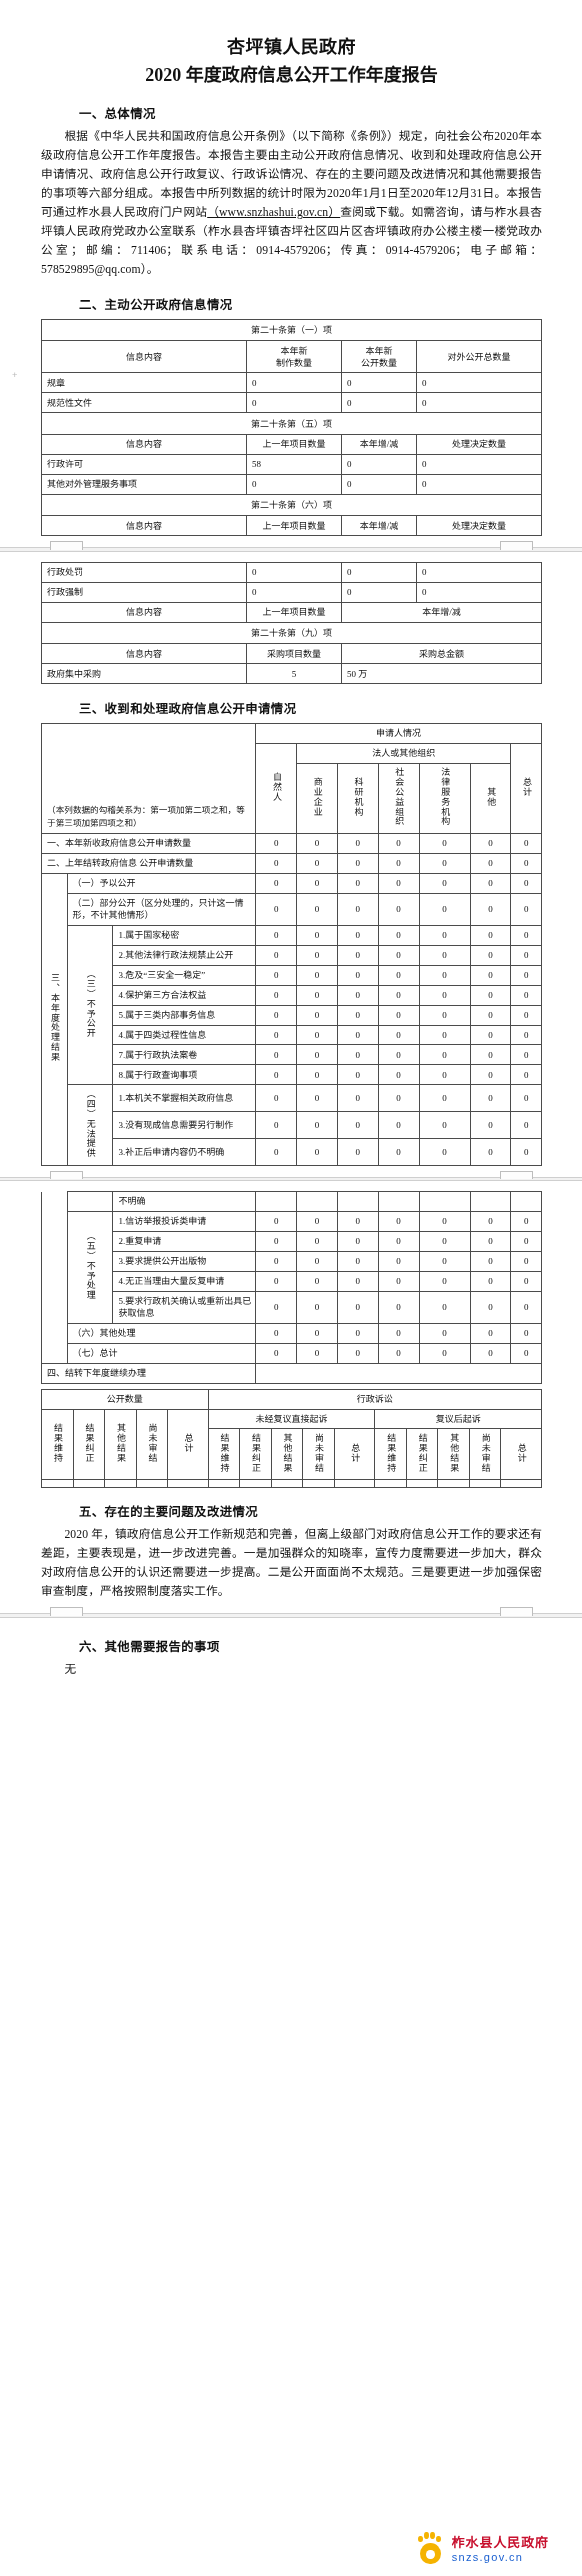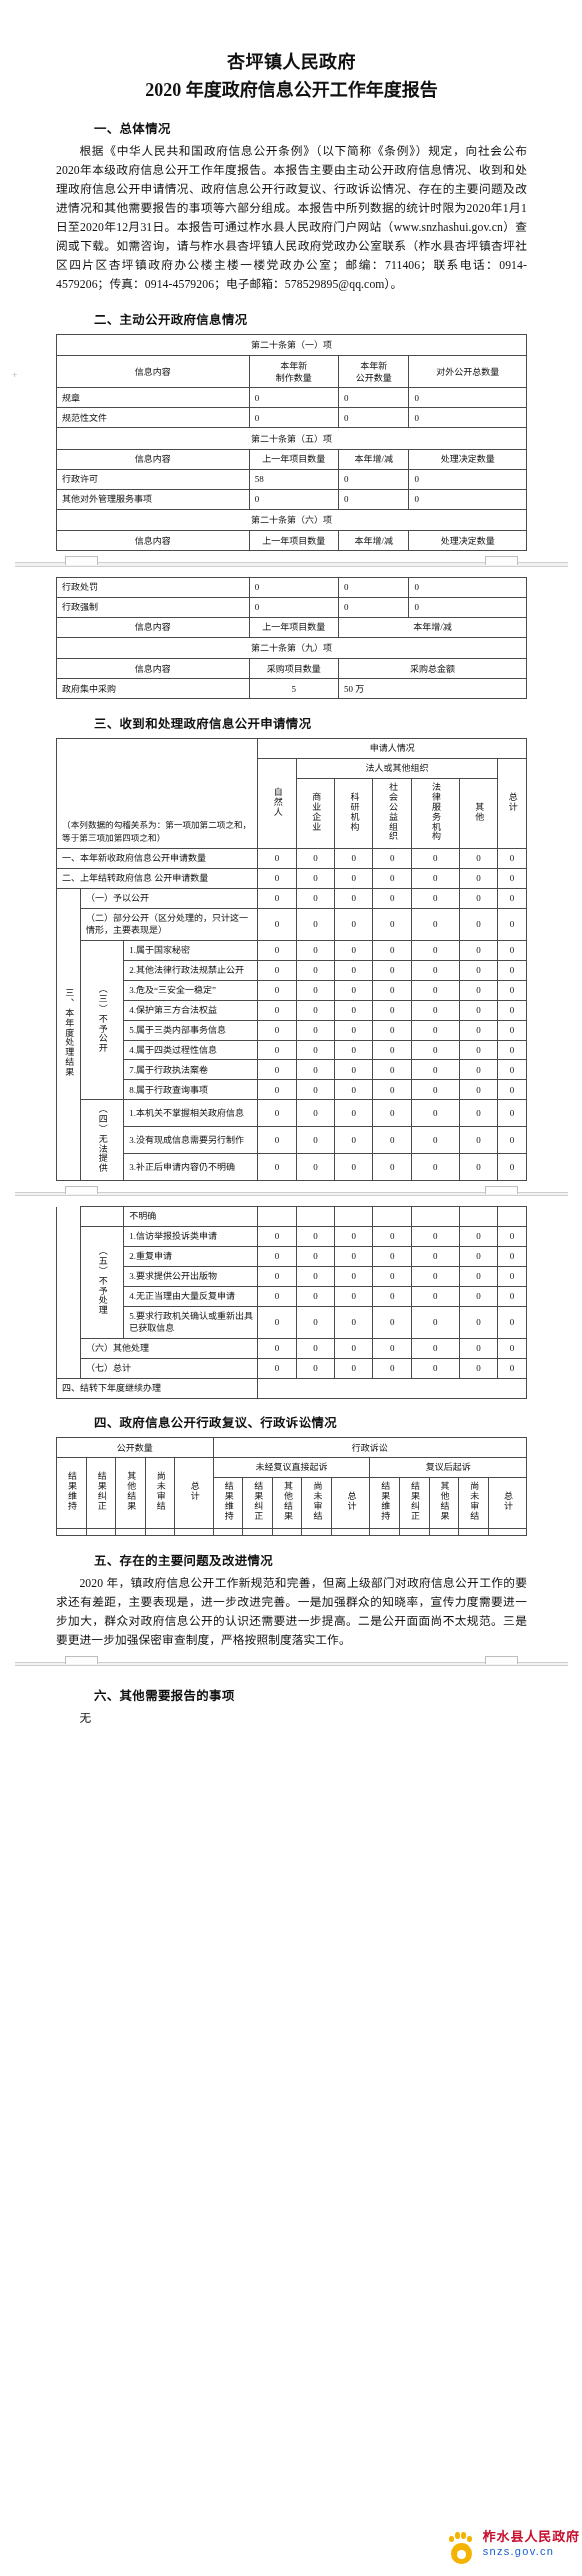--- a/index.html
+++ b/index.html
@@ -8,21 +8,21 @@
     width:583px;
     font-family:"Liberation Serif","DejaVu Serif",serif;
     color:#111;
     -webkit-font-smoothing:antialiased;
   }
   .page{
     position:relative;
     width:583px;
     min-height:2576px;
     box-sizing:border-box;
-    padding:15px;
+    padding:0;
     background:#fff;
     overflow:hidden;
   }
   .doc{
     padding:0 41px 0 41px;
   }
   
   .title-block{
     padding-top:34px;
     text-align:center;
@@ -45,21 +45,21 @@
   }
   p.para{
     font-size:11.7px;
     line-height:1.62;
     margin:0 0 0 0;
     text-align:justify;
     text-indent:2em;
     letter-spacing:0.1px;
   }
   p.para + p.para{margin-top:1.7px;}
-  .u-link{}
+  .u-link{text-decoration:underline;}
   
   table.t{
     border-collapse:collapse;
     width:100%;
     margin:5.1px 0 3.4px 0;
     font-size:9px;
     table-layout:fixed;
   }
   table.t td,table.t th{
     border:0.9px solid #4b4b4b;
@@ -106,24 +106,24 @@
   .pagebreak .nub.left{left:50px;}
   .pagebreak .nub.right{right:50px;}
   
   .cropmark{
     position:absolute;color:#b9b9b9;font-size:9.4px;line-height:1;
     font-family:"Liberation Sans","DejaVu Sans",sans-serif;
   }
   
   .watermark{
     position:absolute;
-    right:3px;
+    right:34px;
     bottom:12px;
     display:flex;
-    align-items:flex-start;
+    align-items:flex-end;
     gap:6.9px;
   }
   .wm-paw{
     width:29px;height:34px;position:relative;
   }
   .wm-paw .pad{
     position:absolute;bottom:0;left:4.3px;
     width:20.6px;height:21.4px;border-radius:50% 50% 48% 48%;
     background:#f5b301;
   }
@@ -354,21 +354,21 @@
           <td colspan="2" class="l">（一）予以公开</td>
           <td>0</td>
           <td>0</td>
           <td>0</td>
           <td>0</td>
           <td>0</td>
           <td>0</td>
           <td>0</td>
         </tr>
         <tr>
-          <td colspan="2" class="l">（二）部分公开（区分处理的，只计这一情形，主要表现是）</td>
+          <td colspan="2" class="l">（二）部分公开（区分处理的，只计这一情形，不计其他情形）</td>
           <td>0</td>
           <td>0</td>
           <td>0</td>
           <td>0</td>
           <td>0</td>
           <td>0</td>
           <td>0</td>
         </tr>
 
         <tr>
@@ -598,23 +598,20 @@
           <td>0</td>
         </tr>
         <tr>
           <td colspan="3" class="l">四、结转下年度继续办理</td>
           <td colspan="7"></td>
         </tr>
       </tbody>
     </table>
   </div>
 
-  <div class="doc">
-    <h2 class="sec">四、政府信息公开行政复议、行政诉讼情况</h2>
-  </div>
 
   <div class="tbl-wrap">
     <table class="t">
       <colgroup>
         <col style="width:6.2%">
           <col style="width:6.2%">
           <col style="width:6.2%">
           <col style="width:6.2%">
           <col style="width:8%">
         <col style="width:6.2%">

